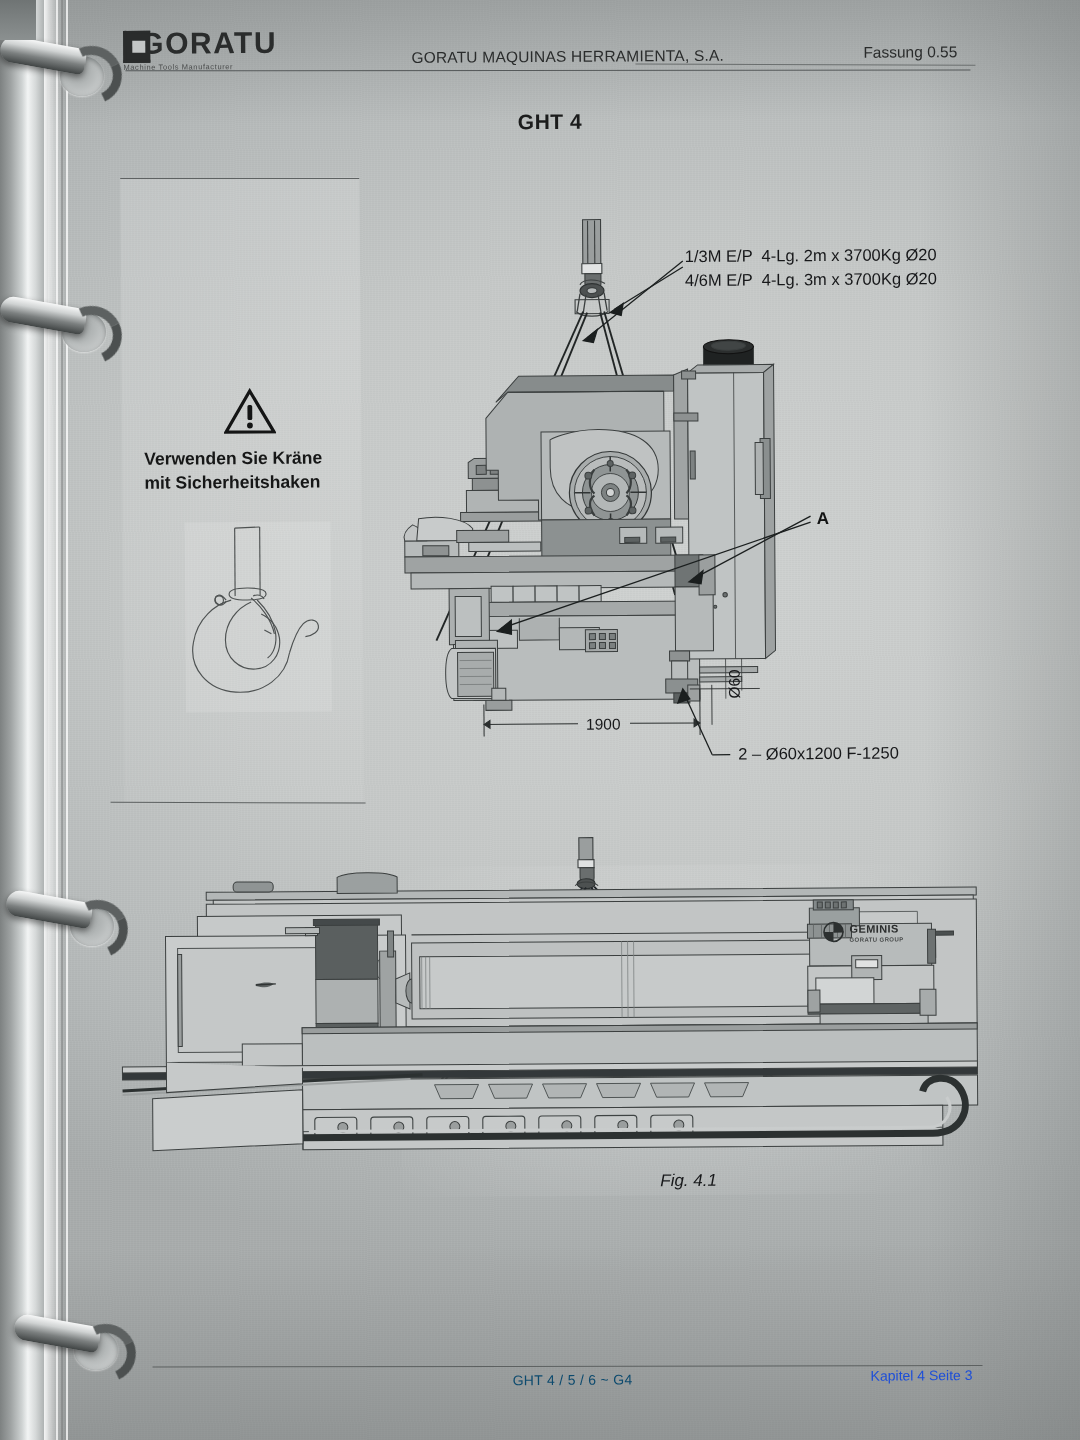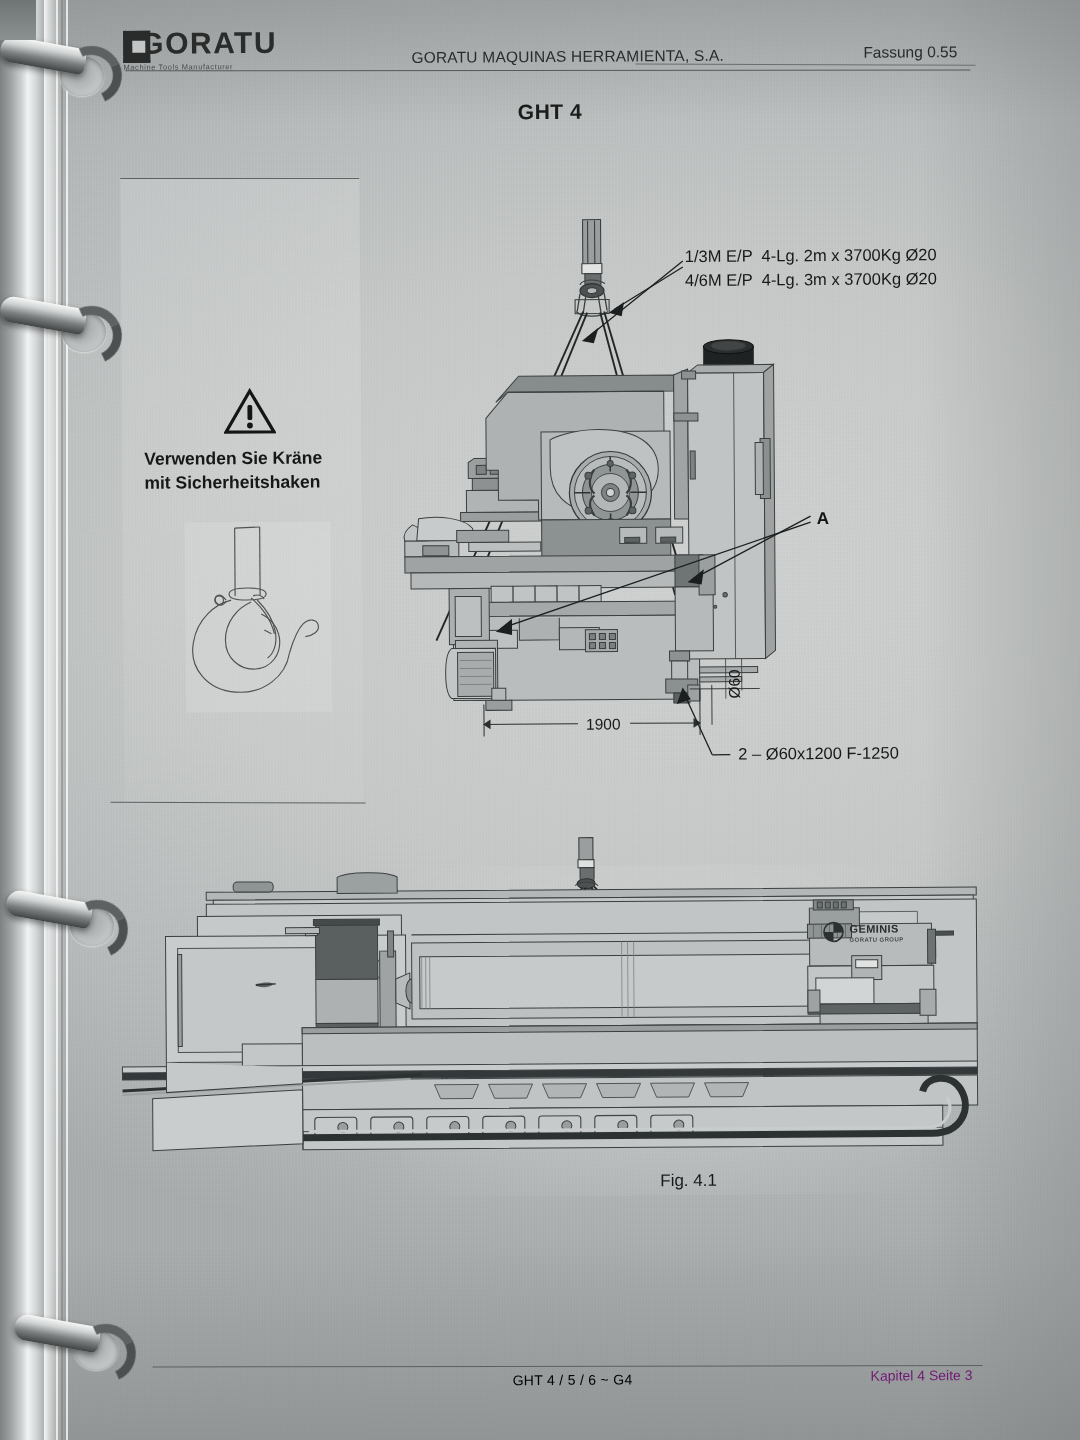--- a/index.html
+++ b/index.html
@@ -133,21 +133,21 @@
     border-top:1.3px solid #55595a;
     transform: rotate(0.35deg);
   }
   .hdr-rule-2 {
     position:absolute; left:640px; top:66px; width:340px; height:0;
     border-top:1.1px solid #6a6e6e;
     transform: rotate(0.6deg);
   }
 
   .page-title {
-    position:absolute; left:522px; top:100px;
+    position:absolute; left:522px; top:110px;
     font-size:21px; font-weight:bold; color:#1b1c1c; letter-spacing:0.5px;
   }
 
   
   .side-box {
     position:absolute; left:124px; top:176px; width:239px; height:625px;
     background: linear-gradient(180deg, rgba(255,255,255,0.16), rgba(255,255,255,0.05));
   }
   .side-box-top { position:absolute; left:124px; top:176px; width:239px; border-top:1.2px solid #5e6262; transform:rotate(0.4deg); }
   .side-box-bottom { position:absolute; left:110px; top:800px; width:255px; border-top:1.2px solid #5e6262; transform:rotate(0.55deg); }
@@ -180,27 +180,27 @@
     position:absolute; left:726px; top:700px;
     font-size:15.5px; color:#17181a;
     transform: rotate(-90deg); transform-origin: left top;
   }
   .callout-60 {
     position:absolute; left:738px; top:746px;
     font-size:16.5px; color:#17181a; white-space:pre;
   }
   .fig-caption {
     position:absolute; left:657px; top:1172px;
-    font-size:17px; color:#17181a;
+    font-size:17px; color:#17181a;font-style:italic;
   }
 
   
   .ftr-rule { position:absolute; left:148px; top:1366px; width:830px; border-top:1.2px solid #5c6060; transform:rotate(0.3deg); }
-  .ftr-left { position:absolute; left:508px; top:1372px; font-size:14px; color:#000000; letter-spacing:0.3px; }
-  .ftr-right { position:absolute; left:866px; top:1370px; font-size:14px; color:#701a75; }
+  .ftr-left { position:absolute; left:508px; top:1372px; font-size:14px; color:#0c4a6e; letter-spacing:0.3px; }
+  .ftr-right { position:absolute; left:866px; top:1370px; font-size:14px; color:#1d4ed8; }
 
   
   .draw { position:absolute; left:0; top:0; }
   .grp-logo-mini { position:absolute; left:820px; top:922px; }
 
   .mach-label {
     position:absolute; font-size:7px; font-weight:bold; letter-spacing:0.4px; color:#2c2e2e;
   }
 </style>
 </head>

